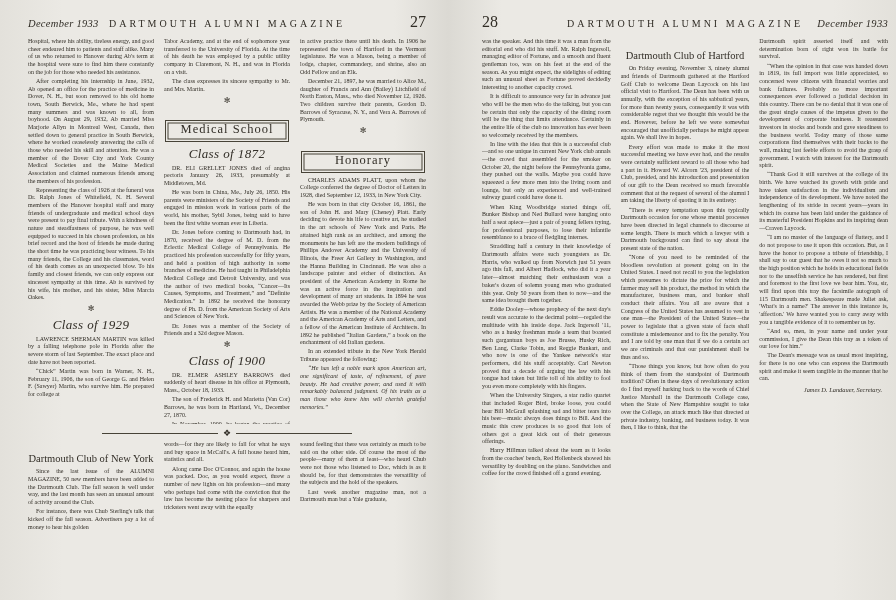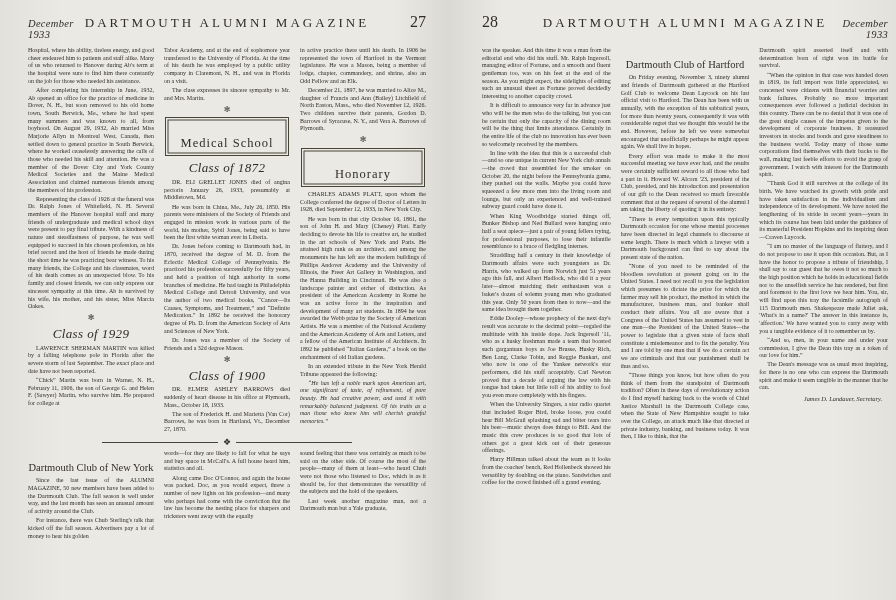--- a/index.html
+++ b/index.html
@@ -6,34 +6,34 @@
   .sheet{
     width:896px;height:600px;position:relative;overflow:hidden;display:flex;
     background:linear-gradient(90deg,#e3e1db 0%,#ebe9e4 7%,#ebe9e4 44%,#dbd9d3 50%,#ebe9e4 56%,#ebe9e4 93%,#e3e1db 100%);
     font-family:"Liberation Serif","DejaVu Serif",serif;color:#312d26;gap:12px;
   }
   .page{width:448px;height:600px;box-sizing:border-box;padding:13px 22px 6px 28px;}
   .page.right{padding:13px 20px 6px 22px;}
   .page-header{display:flex;align-items:baseline;margin-bottom:7px;}
   .ph-side{width:92px;font-size:10px;}
   .ph-side.r{text-align:right;}
-  .ph-center{flex:1;text-align:center;font-size:13px;letter-spacing:3px;white-space:nowrap;}
+  .ph-center{flex:1;text-align:center;font-size:10px;letter-spacing:3px;white-space:nowrap;}
   .date{font-style:italic;font-size:10.5px;letter-spacing:0.3px;}
   .pagenum{font-size:16px;}
   .cols{display:flex;gap:10px;}
   .cols-obit{height:386px;}
   .cols-right{height:548px;}
   .cols-news{height:116px;}
   .col{flex:1 1 0;overflow:hidden;text-align:justify;font-size:6px;line-height:1.28;min-width:0;}
   .para{margin:0 0 1.5px;text-indent:8px;}
   .para.noindent{text-indent:0;}
   .para.italic{font-style:italic;}
   .class-heading{text-align:center;font-size:13px;margin:2px 0 2px;letter-spacing:0.4px;text-indent:0;font-style:italic;}
   .box-heading{
-    border:1px solid #474337;margin:2px 1px 4px;padding:17px 4px 4px;text-align:center;
+    border:1px solid #474337;margin:14px 1px 4px;padding:0 4px 4px;text-align:center;
     font-size:12.5px;letter-spacing:1px;text-indent:0;
     box-shadow:inset 0 0 0 1.5px #ebe9e4, inset 0 0 0 2.5px #474337;
   }
   .club-heading{text-align:center;font-size:10.5px;margin:11px 0 3px;text-indent:0;}
   .ornament{text-align:center;font-size:8px;margin:2.5px 0;font-family:"DejaVu Sans",sans-serif;color:#3a362e;}
   .news-divider{display:flex;align-items:center;justify-content:center;gap:5px;width:250px;margin:5px auto 3px;}
   .news-divider .dline{flex:1;height:1px;background:#474337;}
   .news-divider .dorn{font-size:9px;font-family:"DejaVu Sans",sans-serif;line-height:1;}
   .news-heading{text-align:center;font-size:19px;margin:1px 0 7px;letter-spacing:0.4px;}
   .signature{text-align:right;font-style:italic;font-size:6.4px;margin-top:3px;padding-right:6px;text-indent:0;}

